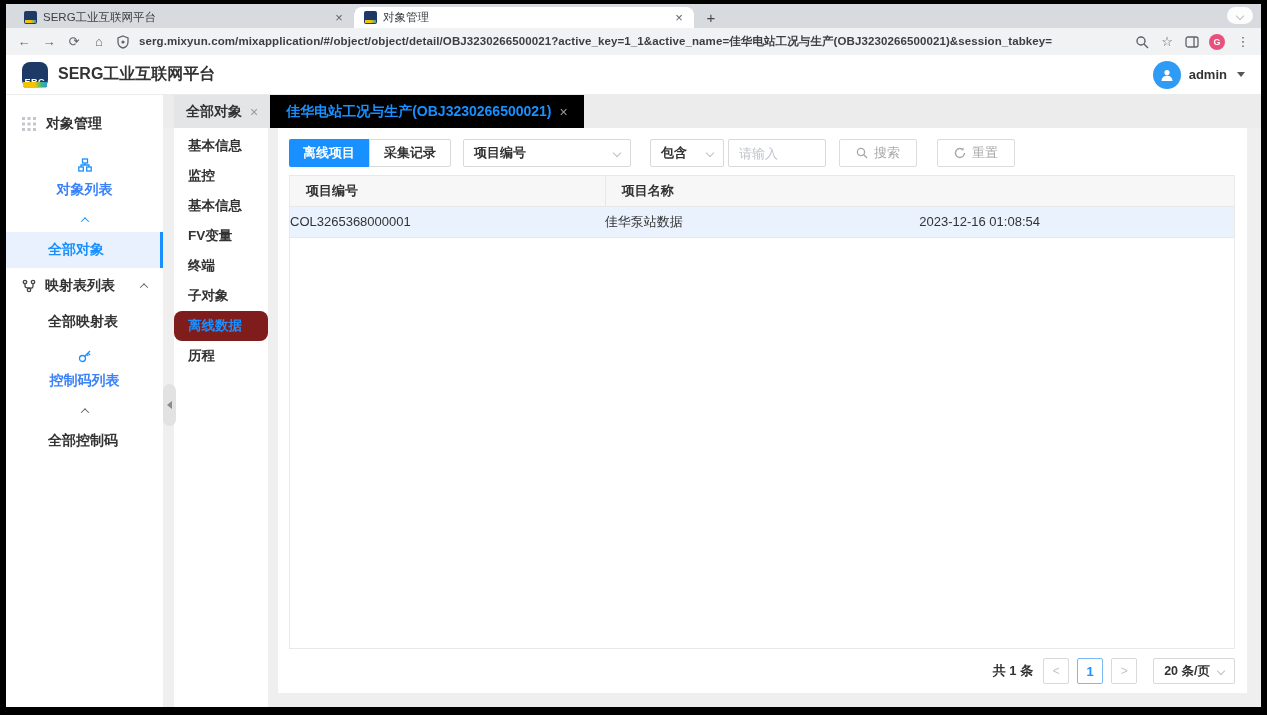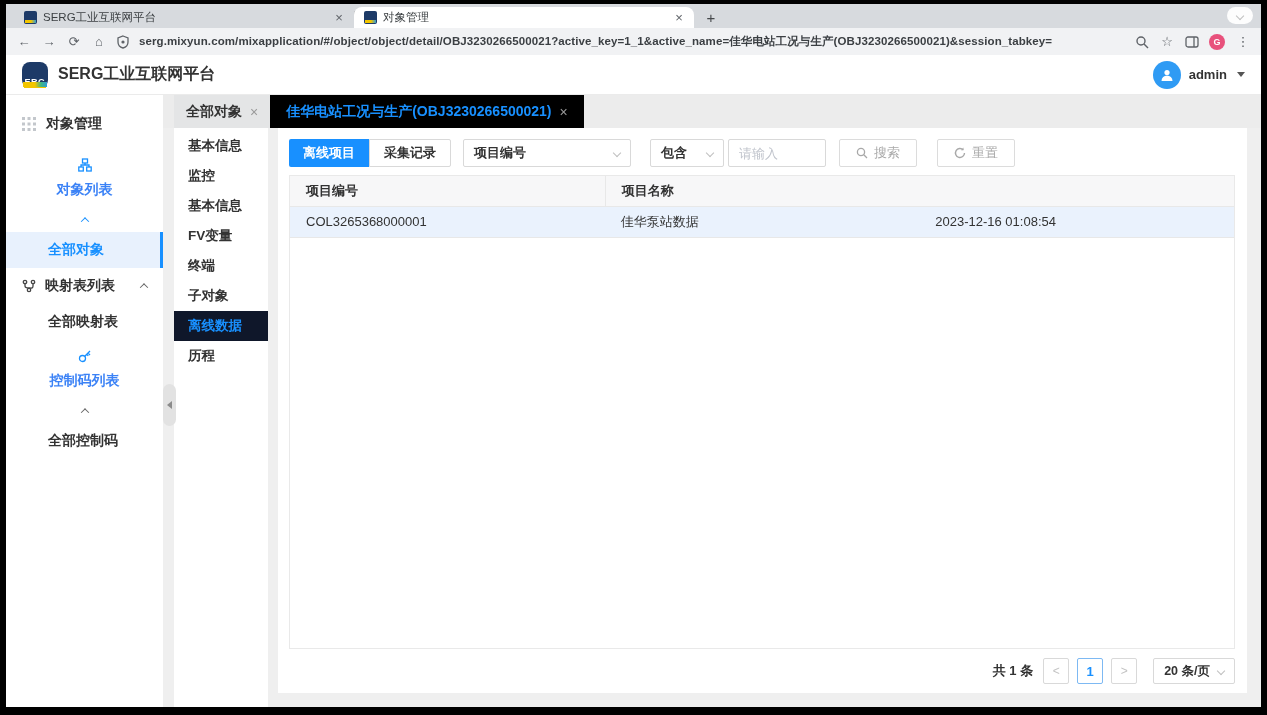--- a/index.html
+++ b/index.html
@@ -58,21 +58,21 @@
   .page-tab .x { color:#9a9a9a; font-size:14px; font-weight:normal; }
   .page-tab.active { background:#000000; color:#1890ff; padding:0 16px; }
 
   .content-row { flex:1; display:flex; min-height:0; }
   .collapse-gap { width:11px; position:relative; flex:none; }
   .collapse-handle { position:absolute; left:0; top:256px; width:13px; height:42px; background:#e2e2e2; border-radius:7px; display:flex; align-items:center; justify-content:center; }
   .tri-left { width:0; height:0; border-top:4px solid transparent; border-bottom:4px solid transparent; border-right:5px solid #8b8b8b; }
 
   .detail-sidebar { width:94px; background:#fff; flex:none; padding-top:3px; margin-bottom:0; font-size:13.5px; color:#333; }
   .detail-item { height:30px; line-height:30px; padding-left:14px; font-weight:bold; white-space:nowrap; }
-  .detail-item.active { background:#0f172a; color:#1890ff; }
+  .detail-item.active { background:#7f1d1d; color:#1890ff;border-radius:8px; }
 
   .main-card { flex:1; background:#fff; margin:0 14px 14px 10px; padding:15px 12px 0 11px; display:flex; flex-direction:column; min-width:0; }
 
   .toolbar { display:flex; align-items:center; height:20px; flex:none; }
   .seg-btn { height:28px; padding:0 14px; font-size:13px; font-weight:bold; display:flex; align-items:center; }
   .seg-btn.primary { background:#1890ff; color:#fff; border-radius:2px 0 0 2px; }
   .seg-btn.plain { background:#fff; color:#333; border:1px solid #d9d9d9; border-radius:0 2px 2px 0; }
   .sel { height:28px; border:1px solid #d9d9d9; border-radius:2px; background:#fff; display:flex; align-items:center; padding:0 10px; font-size:13px; font-weight:bold; color:#333; }
   .sel .cv { margin-left:auto; }
   .sel-field { width:168px; margin-left:12px; }
@@ -81,21 +81,21 @@
   .flt-input::placeholder { color:#c0c4cc; }
   .ghost-btn { height:28px; border:1px solid #dcdcdc; border-radius:2px; background:#fff; color:#a8a8a8; font-size:13px; display:flex; align-items:center; gap:6px; padding:0 16px; }
   .ghost-btn.search { margin-left:13px; }
   .ghost-btn.reset { margin-left:20px; }
 
   .data-table { margin-top:12px; border:1px solid #e9e9e9; flex:1; display:flex; flex-direction:column; min-height:0; }
   .t-head { display:flex; background:#f7f7f8; border-bottom:1px solid #e8e8e8; flex:none; }
   .t-head .th { width:33.33%; height:30px; line-height:30px; padding-left:16px; font-size:13px; font-weight:bold; color:#333; }
   .t-head .th + .th { border-left:1px solid #e8e8e8; }
   .t-row { display:flex; background:#eaf2fd; border-bottom:1px solid #e8e8e8; flex:none; }
-  .t-row .td { width:33.33%; height:30px; line-height:30px; padding-left:16px; font-size:13px; color:#333; white-space:nowrap; overflow:hidden; }
+  .t-row .td { width:33.33%; height:30px; line-height:30px; font-size:13px; color:#333; white-space:nowrap; overflow:hidden; }
   .t-empty { flex:1; background:#fff; }
 
   .pagination { height:44px; display:flex; align-items:center; justify-content:flex-end; gap:8px; font-size:13px; color:#333; flex:none; }
   .pg-total { font-weight:bold; margin-right:2px; }
   .pg-btn { width:26px; height:26px; border:1px solid #d9d9d9; border-radius:2px; background:#fff; color:#c3c3c3; display:flex; align-items:center; justify-content:center; font-size:12px; }
   .pg-page { width:26px; height:26px; border:1px solid #7db9f3; border-radius:2px; background:#fff; color:#1890ff; font-weight:bold; display:flex; align-items:center; justify-content:center; font-size:13px; }
   .pg-size { height:26px; border:1px solid #d9d9d9; border-radius:2px; background:#fff; display:flex; align-items:center; gap:8px; padding:0 10px; font-size:12.5px; font-weight:bold; color:#333; margin-left:8px; }
 
   svg { display:block; }
 </style>

